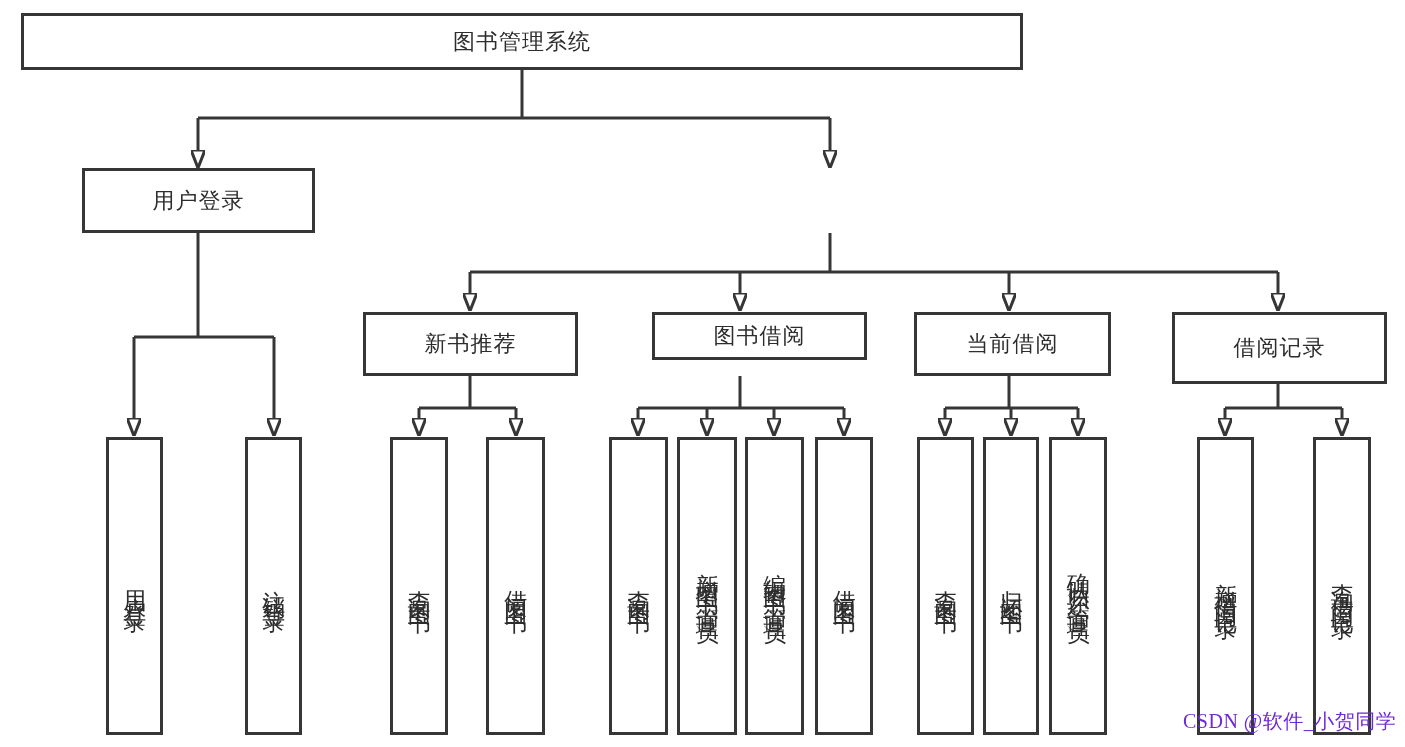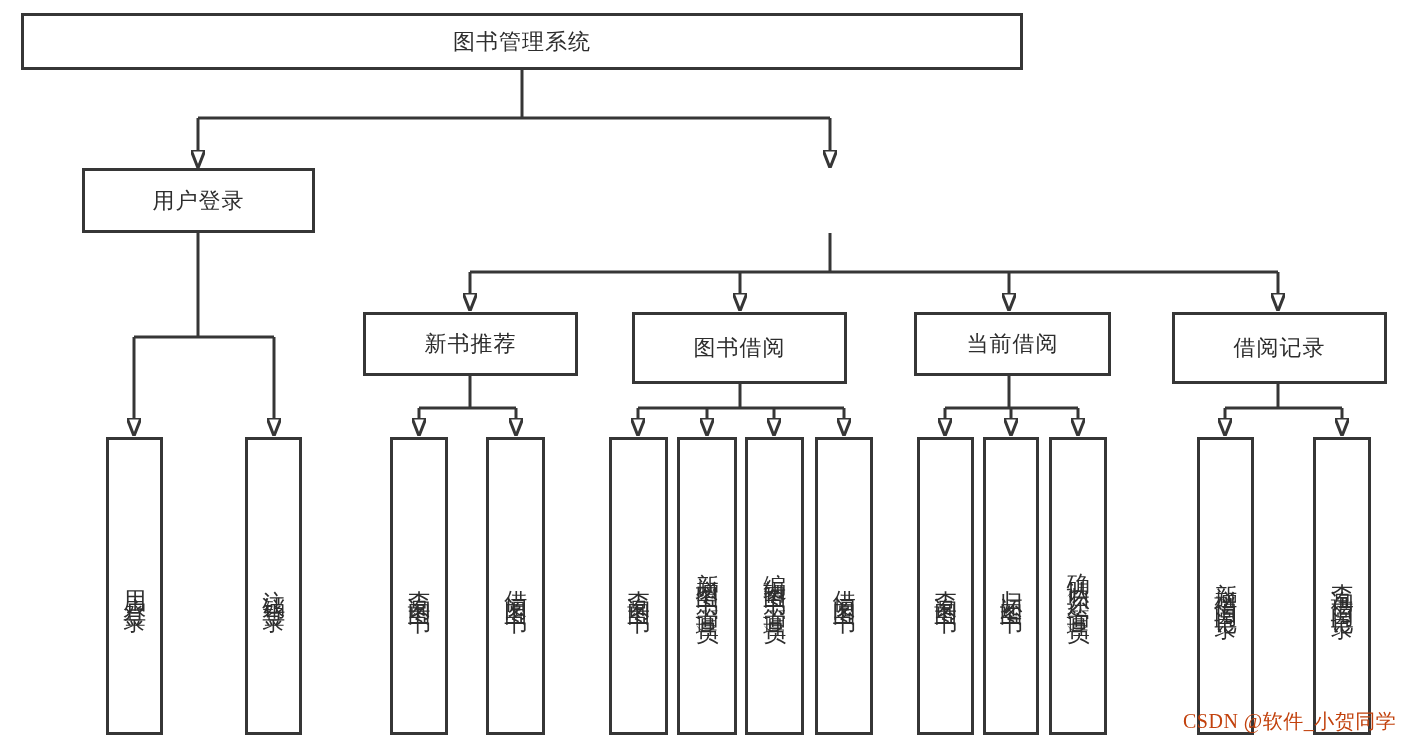--- a/index.html
+++ b/index.html
@@ -38,21 +38,21 @@
     text-orientation:mixed;
     font-size:23px;
     line-height:1.1;
     letter-spacing:7px;
     white-space:nowrap;
   }
   .watermark{
     position:absolute;
     left:1183px;top:708px;
     font-size:20px;
-    color:#c2410c;
+    color:#6d28d9;
     letter-spacing:0.5px;
     z-index:3;
     white-space:nowrap;
   }
 </style>
 </head>
 <body>
 
 <div class="stage">
 
@@ -108,21 +108,21 @@
     <span>图书管理系统</span>
   </div>
 
   <div class="box" style="left:82px;top:168px;width:233px;height:65px;">
     <span>用户登录</span>
   </div>
 
   <div class="box" style="left:363px;top:312px;width:215px;height:64px;">
     <span>新书推荐</span>
   </div>
-  <div class="box" style="left:632px;top:312px;width:215px;height:72px;">
+  <div class="box" style="left:652px;top:312px;width:215px;height:48px;">
     <span>图书借阅</span>
   </div>
   <div class="box" style="left:902px;top:312px;width:197px;height:64px;margin-left:12px;">
     <span>当前借阅</span>
   </div>
   <div class="box" style="left:1172px;top:312px;width:215px;height:72px;">
     <span>借阅记录</span>
   </div>
 
   <div class="vbox" style="left:106px;width:57px;">

